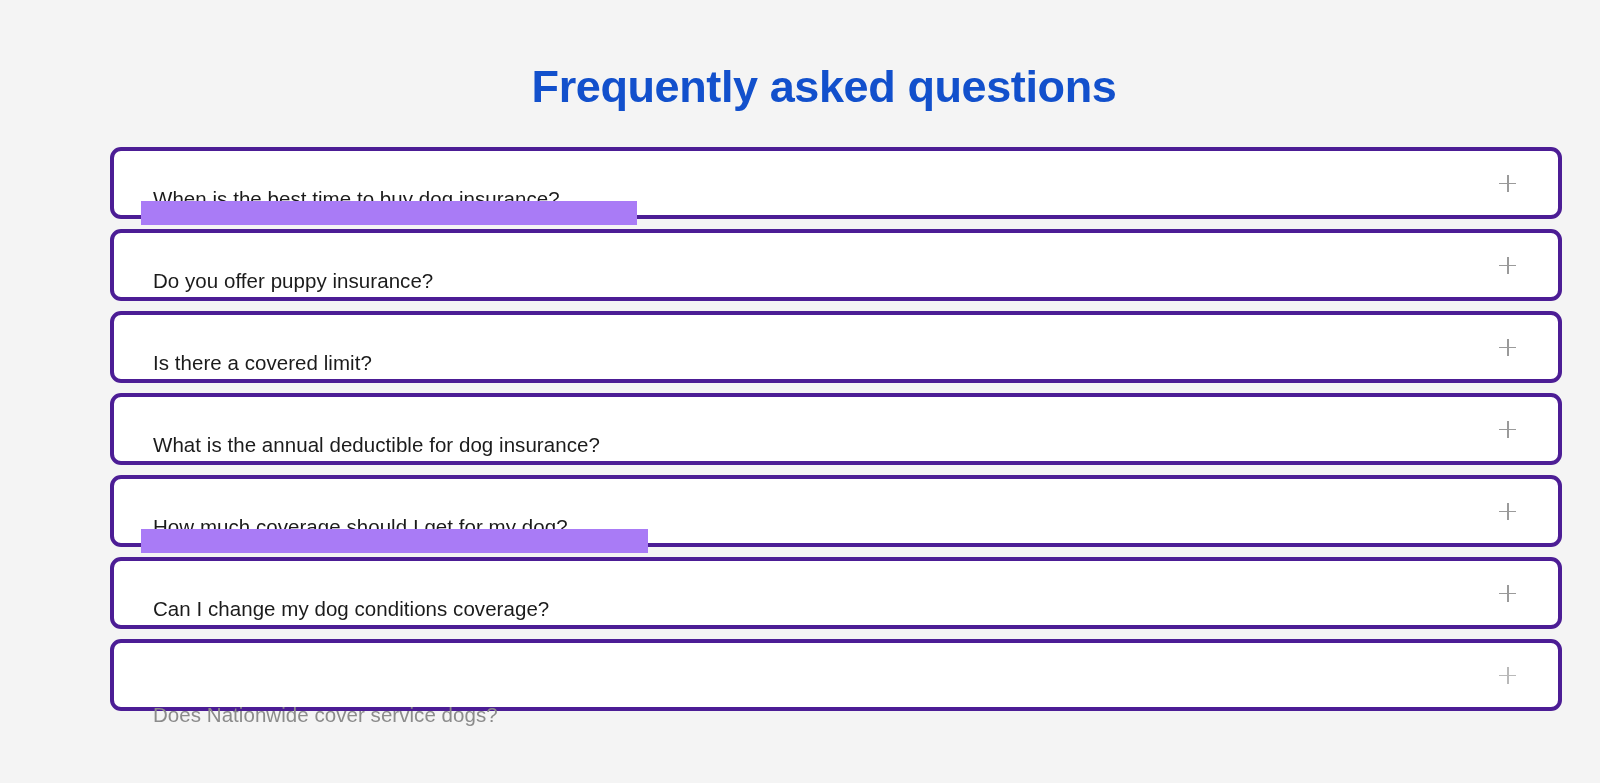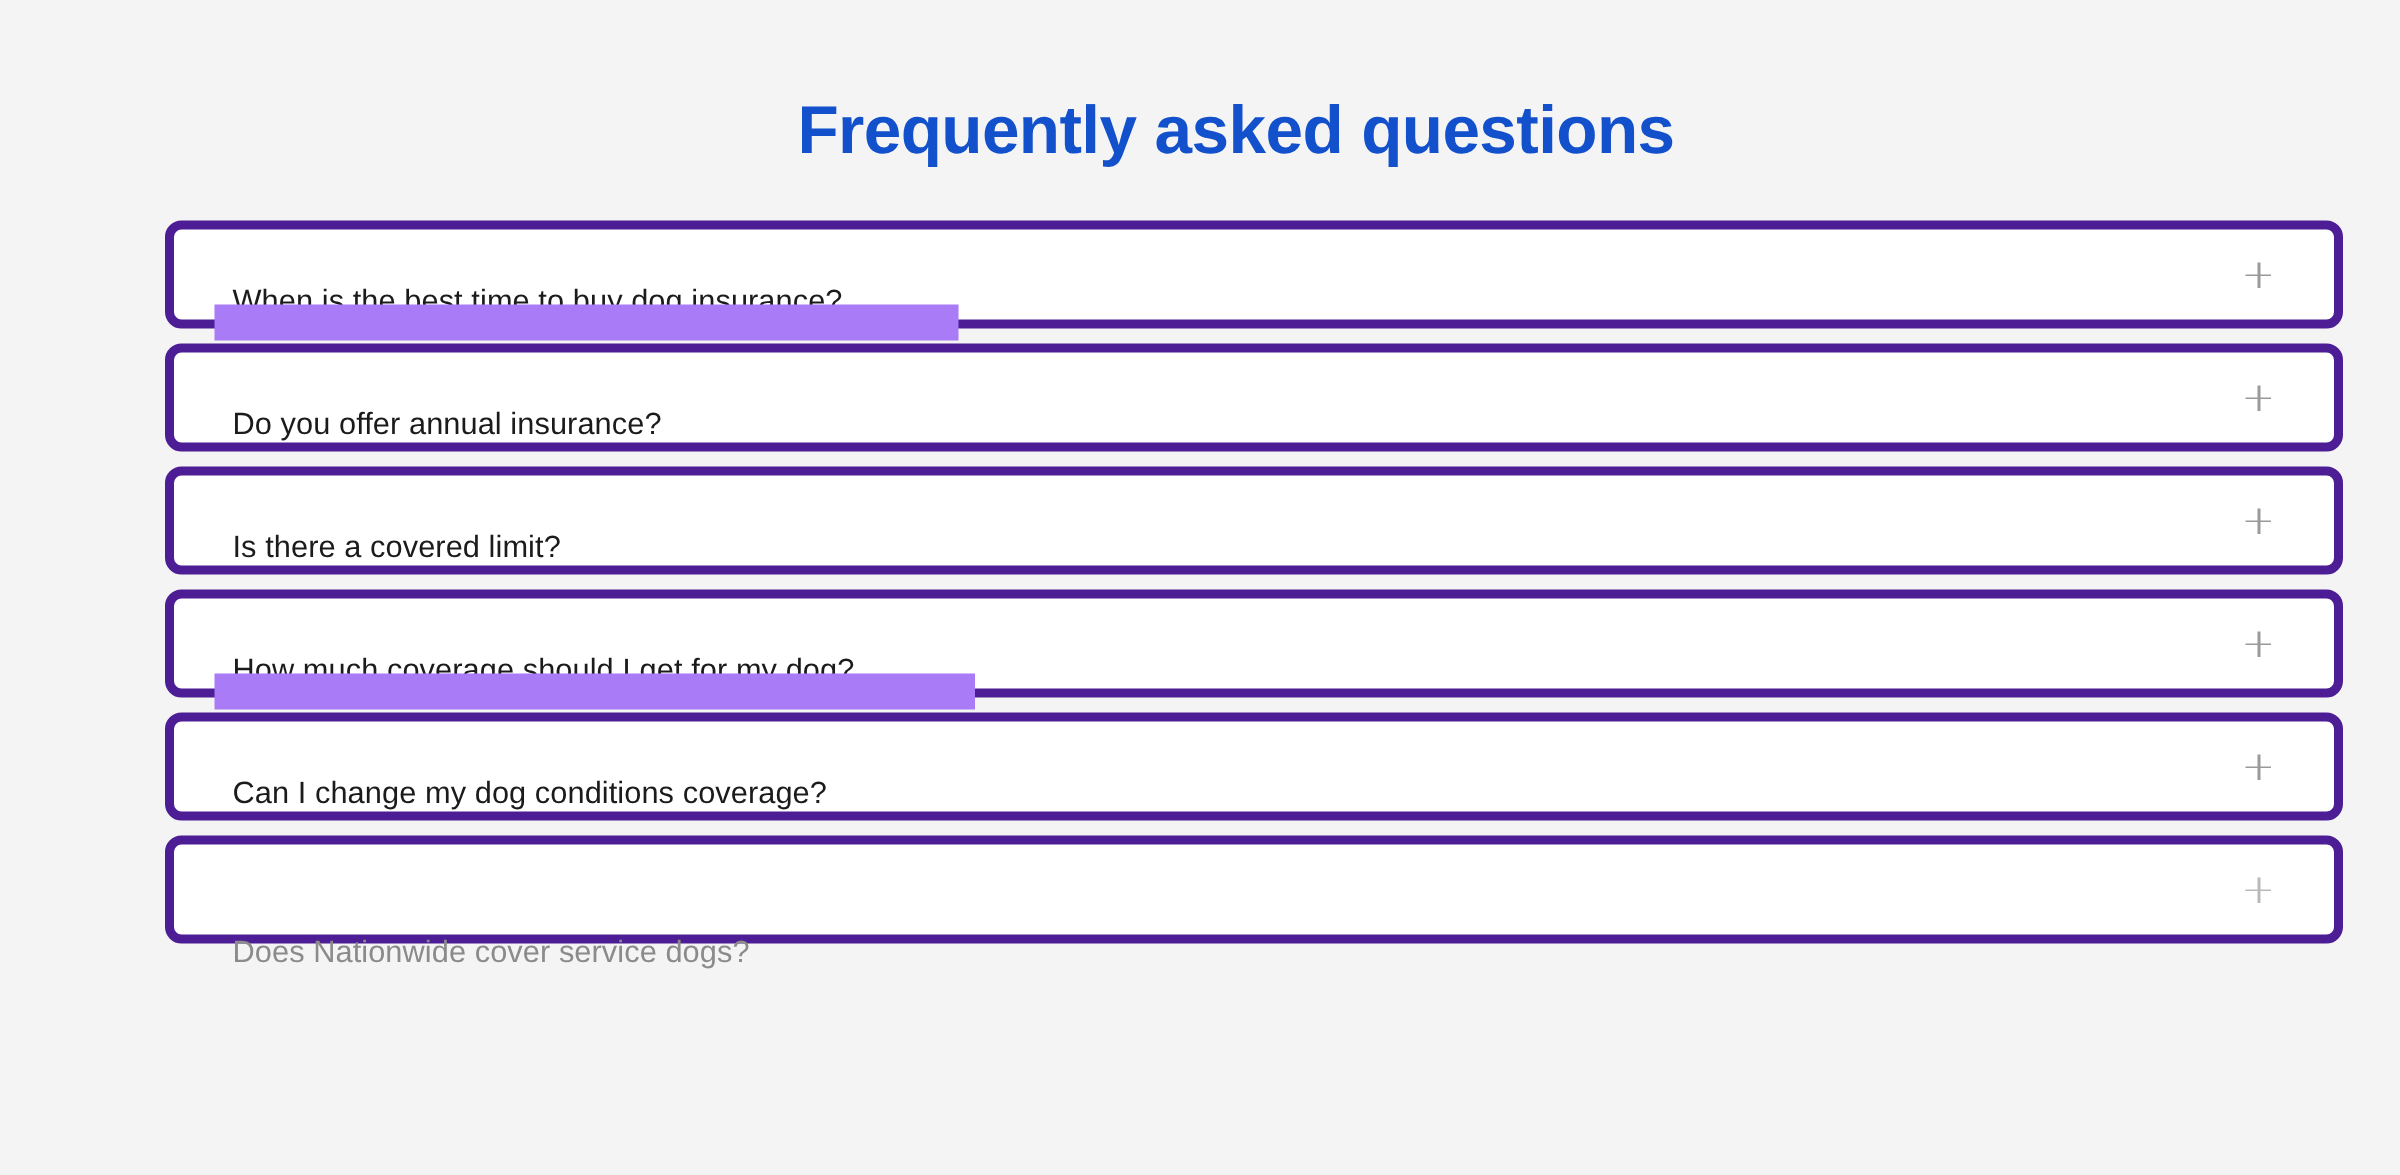--- a/index.html
+++ b/index.html
@@ -46,21 +46,21 @@
     left: 74px;
     width: 1452px;
   }
 
   .faq-item {
     position: relative;
     width: 1452px;
     height: 72px;
     margin-bottom: 10px;
     background: #ffffff;
-    border: 6px solid #4c1d95;
+    border: 4px solid #4c1d95;
     border-radius: 11px;
     cursor: pointer;
   }
 
   .faq-item-inner {
     position: absolute;
     left: 27px;
     top: 0;
     right: 27px;
     height: 72px;
@@ -133,27 +133,33 @@
 
   <div class="faq-item">
         <div class="faq-item-inner">
           <div class="faq-question">When is the best time to buy dog insurance?</div>
           <div class="faq-underline" style="width: 496px; background: rgb(169, 123, 246);"></div>
         </div>
         <span class="faq-plus"></span>
       </div>
       <div class="faq-item">
         <div class="faq-item-inner">
-          <div class="faq-question">Do you offer annual insurance?</div>
+          <div class="faq-question">Do you offer puppy insurance?</div>
         </div>
         <span class="faq-plus"></span>
       </div>
       <div class="faq-item">
         <div class="faq-item-inner">
           <div class="faq-question">Is there a covered limit?</div>
+        </div>
+        <span class="faq-plus"></span>
+      </div>
+      <div class="faq-item">
+        <div class="faq-item-inner">
+          <div class="faq-question">What is the annual deductible for dog insurance?</div>
         </div>
         <span class="faq-plus"></span>
       </div>
       <div class="faq-item">
         <div class="faq-item-inner">
           <div class="faq-question">How much coverage should I get for my dog?</div>
           <div class="faq-underline" style="width: 507px; background: rgb(169, 123, 246);"></div>
         </div>
         <span class="faq-plus"></span>
       </div>

